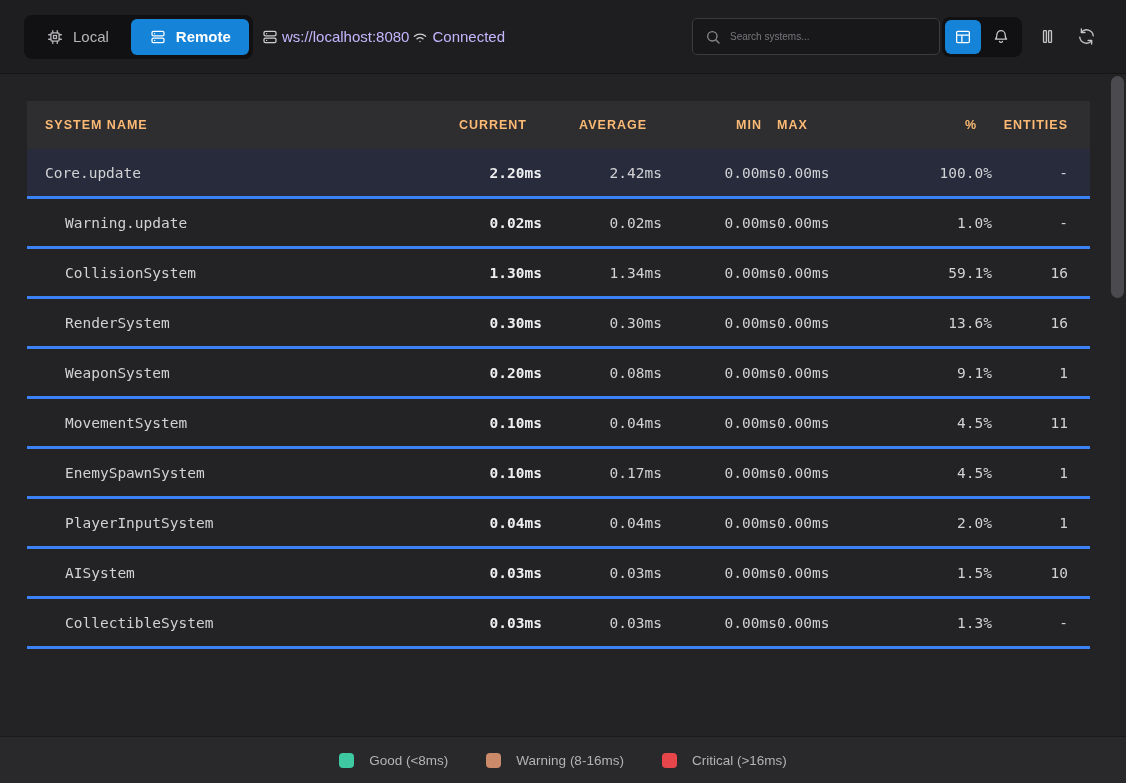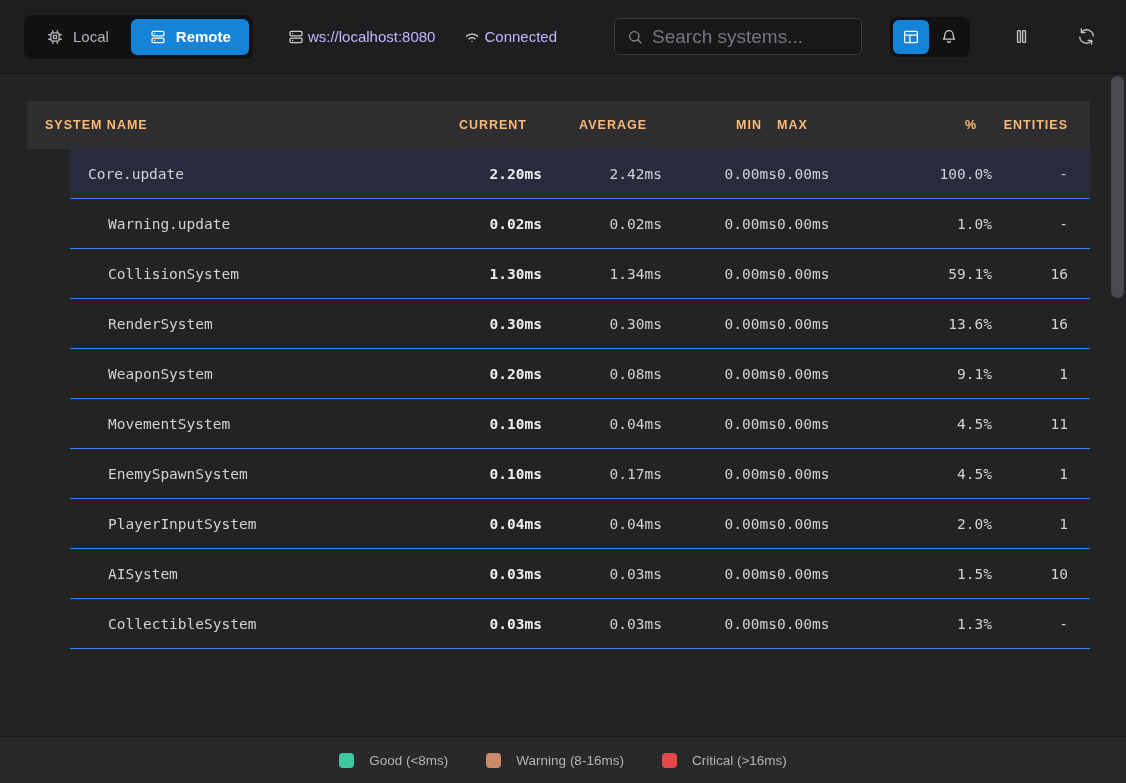--- a/index.html
+++ b/index.html
@@ -10,53 +10,53 @@
   
   .titlebar { height:73px; flex:0 0 73px; background:#2b2b2d; border-bottom:1px solid #161617;
               display:flex; align-items:center; padding:0 30px; }
   .titlebar .title-icon { color:#b9b9bc; display:flex; margin-right:16px; }
   .titlebar h1 { font-size:17.5px; font-weight:700; color:#e9e9eb; letter-spacing:.2px; flex:1; }
   .close-btn { background:none; border:none; color:#96969a; cursor:pointer; display:flex; padding:4px; }
   .close-btn svg { width:20px; height:20px; }
 
   
   .toolbar { height:74px; flex:0 0 74px; background:#1e1e20; border-bottom:1px solid #151516;
-             display:flex; align-items:center; padding:0 24px; gap:28px; }
+             display:flex; align-items:center; padding:0 24px; gap:2px; }
   .mode-group { background:#111113; border-radius:8px; padding:4px; display:flex; gap:4px; }
   .mode-btn { display:flex; align-items:center; gap:9px; height:36px; padding:0 18px; border-radius:6px;
               border:none; background:transparent; color:#b6b6ba; font-size:15px; cursor:pointer;
               font-family:"Liberation Sans", sans-serif; }
   .mode-btn.active { background:#1583d7; color:#ffffff; font-weight:700; }
   .mode-btn svg { width:18px; height:18px; }
   .conn { display:flex; align-items:center; gap:5px; color:#c4b5fd; font-size:15px; }
   .conn svg { width:18px; height:18px; color:#cfcfd2; }
   .toolbar .spacer { flex:1; }
   .search-box { width:248px; height:37px; background:#18181a; border:1px solid #3b3b40; border-radius:5px;
                 display:flex; align-items:center; padding:0 12px; gap:9px; }
   .search-box svg { width:16px; height:16px; color:#8a8a8e; flex:0 0 auto; }
-  .search-box input { background:transparent; border:none; outline:none; color:#d6d6d8; font-size:19px;
+  .search-box input { background:transparent; border:none; outline:none; color:#d6d6d8; font-size:10px;
                       width:100%; font-family:"Liberation Sans", sans-serif; }
   .search-box input::placeholder { color:#77777c; }
   .view-group { background:#111113; border-radius:8px; padding:3px; display:flex; gap:2px; }
   .icon-btn { width:36px; height:34px; display:flex; align-items:center; justify-content:center;
               background:transparent; border:none; border-radius:6px; color:#c9c9cc; cursor:pointer; }
   .icon-btn.active { background:#1583d7; color:#fff; }
   .icon-btn svg { width:18px; height:18px; }
   .tool-icon { background:none; border:none; color:#c6c6c9; cursor:pointer; display:flex; padding:6px; }
   .tool-icon svg { width:19px; height:19px; }
   .tool-icon.pause-btn { margin-left:8px; }
 
   
   .content { flex:1; position:relative; background:#232326; padding:27px 36px 0 27px; overflow:hidden; }
   .ptable { width:1063px; }
   .trow { display:flex; align-items:center; }
   .thead { height:48px; background:#2e2e31; }
   .thead .cell { font-size:12.5px; font-weight:700; color:#fdba74; letter-spacing:1px; }
-  .tbody .trow { height:50px; border-bottom:1px solid #3b82f6;
-                 font-family:"DejaVu Sans Mono", monospace; font-size:14.5px; color:#d2d2d5;margin-left:43px; }
+  .tbody .trow { height:50px; border-bottom:3px solid #3b82f6;
+                 font-family:"DejaVu Sans Mono", monospace; font-size:14.5px; color:#d2d2d5; }
   .tbody .trow.highlight { background:#272b3c; }
   .cell { padding:0; }
   .c-name   { flex:1; text-align:left; padding-left:18px; }
   .c-current{ width:120px; text-align:right; }
   .c-average{ width:120px; text-align:right; }
   .c-min    { width:115px; text-align:right; }
   .c-max    { width:115px; }
   .c-pct    { width:100px; text-align:right; }
   .c-ent    { width:98px;  text-align:right; padding-right:22px; }
   .thead .c-current,.thead .c-average,.thead .c-min,.thead .c-max,.thead .c-pct { padding-right:15px; }

